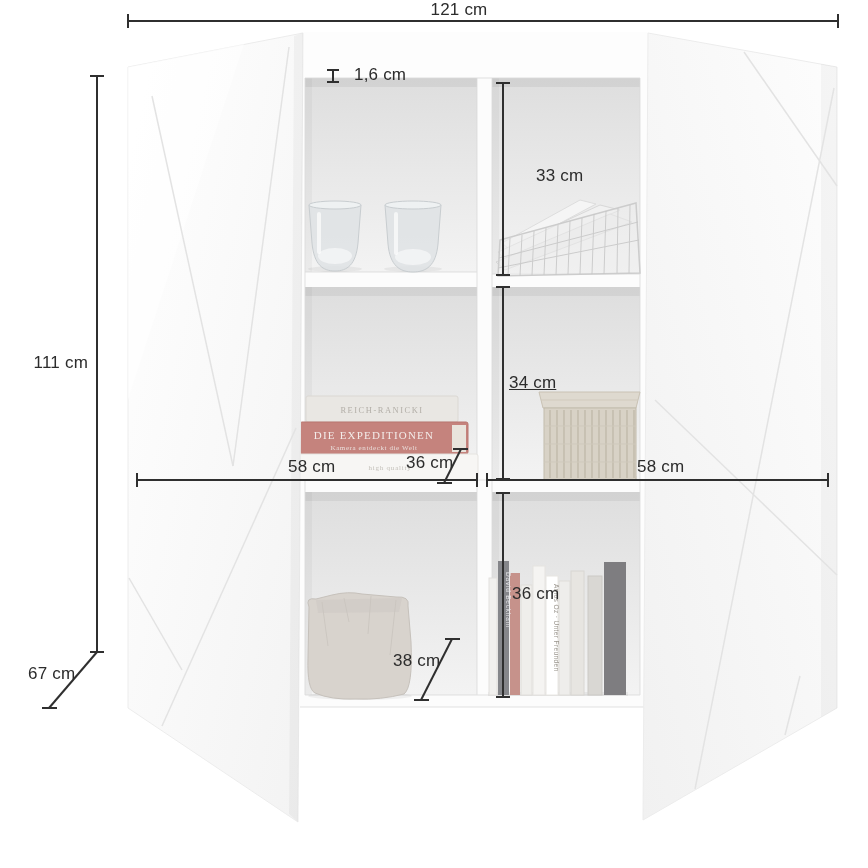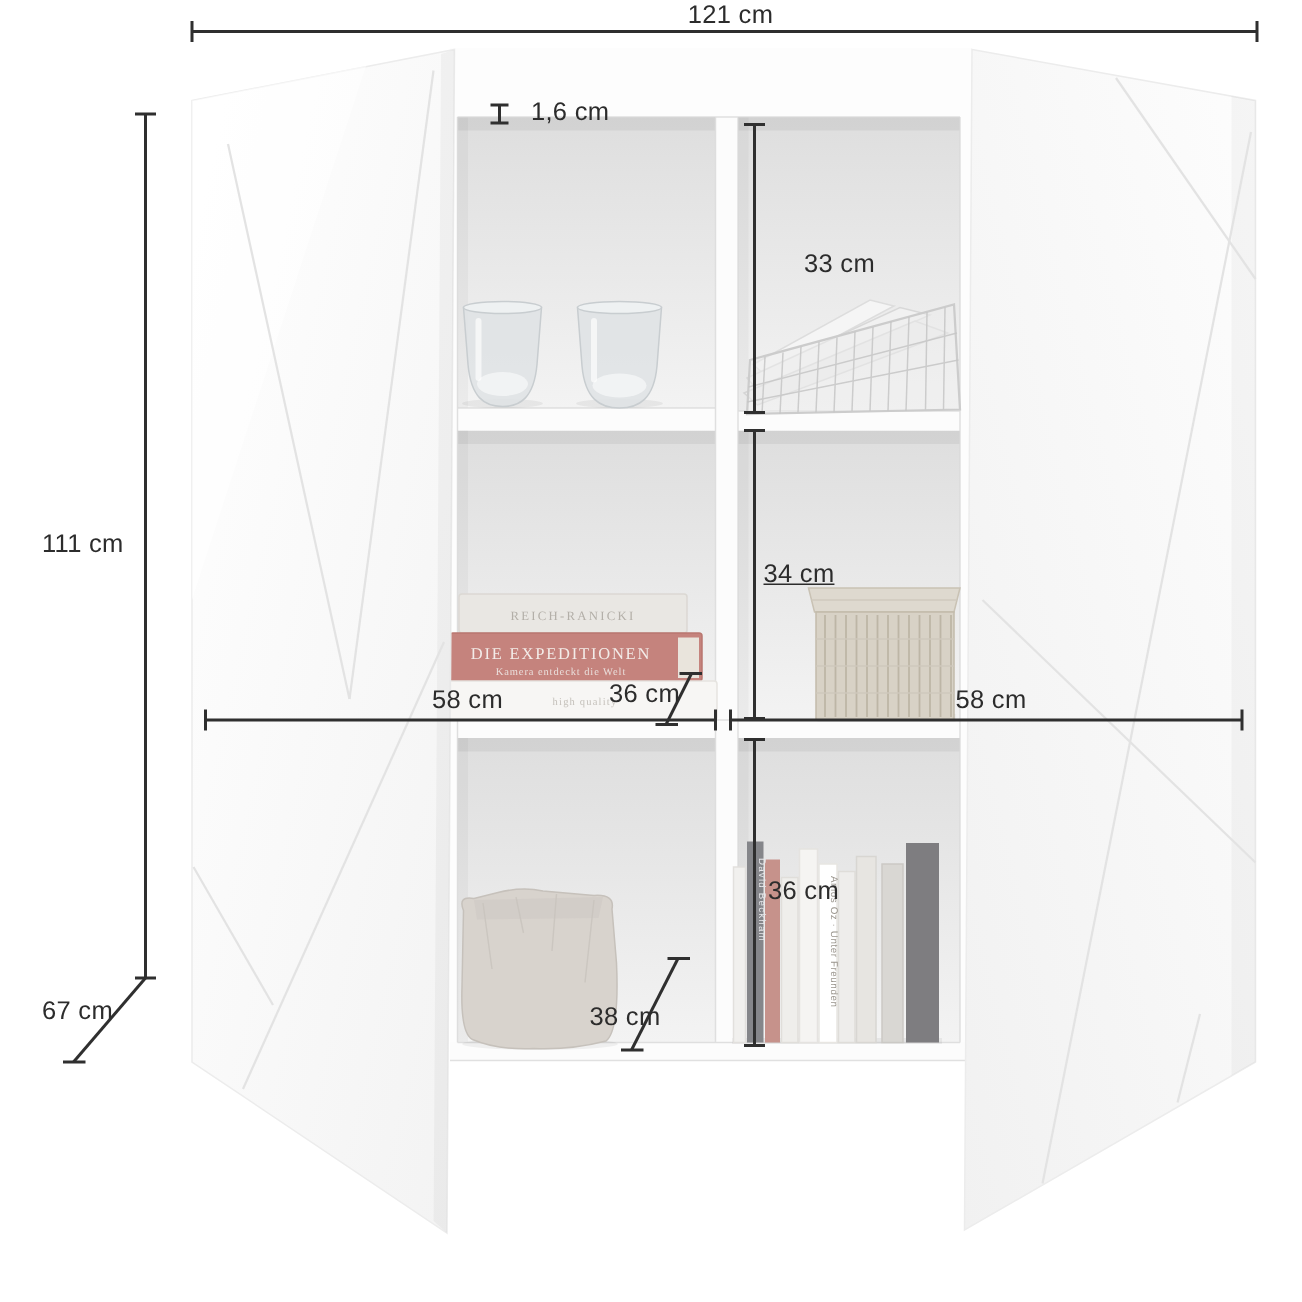--- a/index.html
+++ b/index.html
@@ -12,21 +12,21 @@
   }
   .canvas svg{position:absolute;left:0;top:0;}
   .dim-label{
     position:absolute;
     font-size:17px;
     color:#2c2c2c;
     white-space:nowrap;
     line-height:1.1;
     letter-spacing:0.2px;
   }
-  .dim-label.right{text-align:left;}
+  .dim-label.right{text-align:right;}
   .dim-label.center{text-align:center;}
 </style>
 </head>
 <body>
 
 <div class="canvas">
 
   <svg width="868" height="868" viewBox="0 0 868 868">
     <defs>
       <linearGradient id="gradInt" x1="0" y1="0" x2="0" y2="1">
@@ -261,35 +261,35 @@
         <line x1="437" y1="483" x2="452" y2="483"></line>
       </g>
       <g>
         <line x1="452" y1="639" x2="421" y2="700"></line>
         <line x1="445" y1="639" x2="460" y2="639"></line>
         <line x1="414" y1="700" x2="429" y2="700"></line>
       </g>
     </g>
   </svg>
 
-  <span class="dim-label center" style="left:437px;top:1px;width:100px;">121 cm</span>
+  <span class="dim-label center" style="left:409px;top:1px;width:100px;">121 cm</span>
 
   <span class="dim-label right" style="left:28px;top:354px;width:60px;">111 cm</span>
 
   <span class="dim-label" style="left:28px;top:665px;">67 cm</span>
 
   <span class="dim-label" style="left:354px;top:66px;">1,6 cm</span>
 
   <span class="dim-label" style="left:536px;top:167px;">33 cm</span>
 
   <span class="dim-label" style="left:509px;top:374px;text-decoration:underline;">34 cm</span>
 
   <span class="dim-label" style="left:512px;top:585px;">36 cm</span>
 
   <span class="dim-label" style="left:288px;top:458px;">58 cm</span>
 
   <span class="dim-label" style="left:406px;top:454px;">36 cm</span>
 
   <span class="dim-label" style="left:637px;top:458px;">58 cm</span>
 
-  <span class="dim-label" style="left:393px;top:669px;">38 cm</span>
+  <span class="dim-label" style="left:393px;top:652px;">38 cm</span>
 
 </div>
 
 </body></html>

